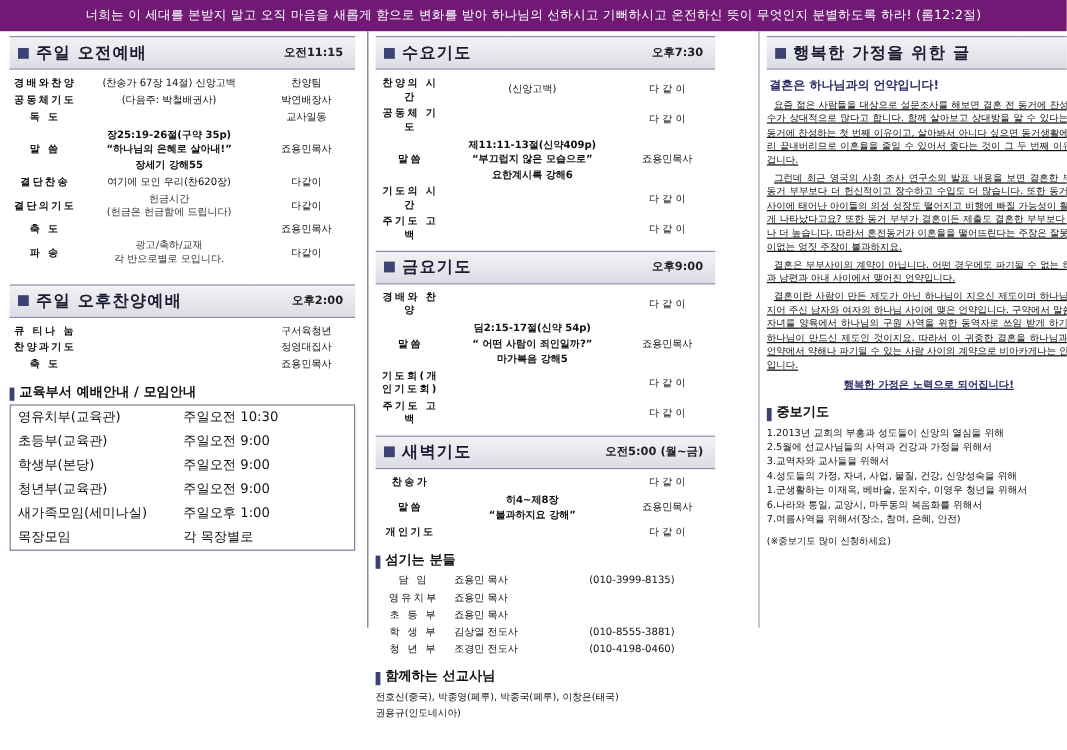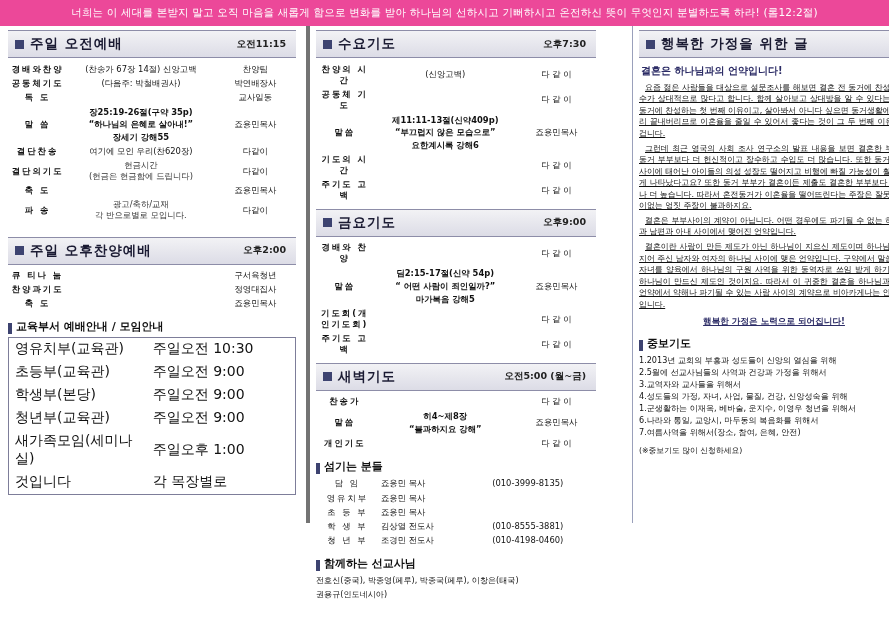--- a/index.html
+++ b/index.html
@@ -9,31 +9,31 @@
     font-family:"DejaVu Sans","Liberation Sans",sans-serif;
     font-size:8px;
     color:#111;
     overflow:hidden;
   }
   .page{position:relative;width:889px;height:625px;}
 
   
   .verse{
     position:absolute;left:0;top:0;width:889px;height:26px;
-    background:#ec4899;
+    background:#701a75;
     color:#ffffff;
     display:flex;align-items:center;justify-content:center;
     font-size:10.5px;letter-spacing:0.2px;
     white-space:nowrap;
   }
 
   .cols{position:absolute;left:0;top:26px;width:889px;height:599px;}
   .col{position:absolute;top:0;height:497px;box-sizing:border-box;}
   .col1{left:0;width:304px;padding:4px 8px 0 8px;}
-  .col2{left:306px;width:296px;padding:4px 6px 0 6px;border-left:4px solid #737373;}
+  .col2{left:306px;width:296px;padding:4px 6px 0 6px;border-left:1px solid #737373;}
   .col3{left:604px;width:285px;padding:4px 8px 0 6px;border-left:1px solid #9aa0bb;margin-left:28px;}
 
   
   .plaque{
     position:relative;
     margin:0 0 4px 0;
     height:26px;
     display:flex;align-items:center;
     background:linear-gradient(#f2f2f5,#dcdce6);
     border-top:1px solid #8d8da8;
@@ -55,21 +55,21 @@
   .c-mid{width:52%;text-align:center;}
   .c-who{width:28%;text-align:center;}
   .sub{font-size:7.2px;color:#333;}
   .sm{font-size:7.4px;}
   .q{font-weight:bold;font-size:8.6px;}
   .rowpad td{padding-top:3px;padding-bottom:3px;}
 
   
   .boxlist{border:1px solid #7d7d99;margin-top:2px;}
   .boxlist table{width:100%;border-collapse:collapse;table-layout:fixed;}
-  .boxlist td{padding:2.5px 6px;font-size:14px;}
+  .boxlist td{padding:2.5px 6px;font-size:11px;}
   .boxlist td.l{width:48%;}
   .boxlist td.r{width:52%;}
 
   
   table.plain{width:100%;border-collapse:collapse;table-layout:fixed;}
   table.plain td{padding:1.6px 2px;font-size:8.4px;vertical-align:top;}
   .pa{width:22%;text-align:center;letter-spacing:2px;}
   .pb{width:40%;}
   .pc{width:38%;}
 
@@ -201,21 +201,21 @@
           </tr>
           <tr>
             <td class="l">청년부(교육관)</td>
             <td class="r">주일오전  9:00</td>
           </tr>
           <tr>
             <td class="l">새가족모임(세미나실)</td>
             <td class="r">주일오후  1:00</td>
           </tr>
           <tr>
-            <td class="l">것입니다</td>
+            <td class="l">목장모임</td>
             <td class="r">각 목장별로</td>
           </tr>
         </tbody>
           </table>
       </div>
     </div>
 
     <div class="col col2">
 
       <div class="plaque">

